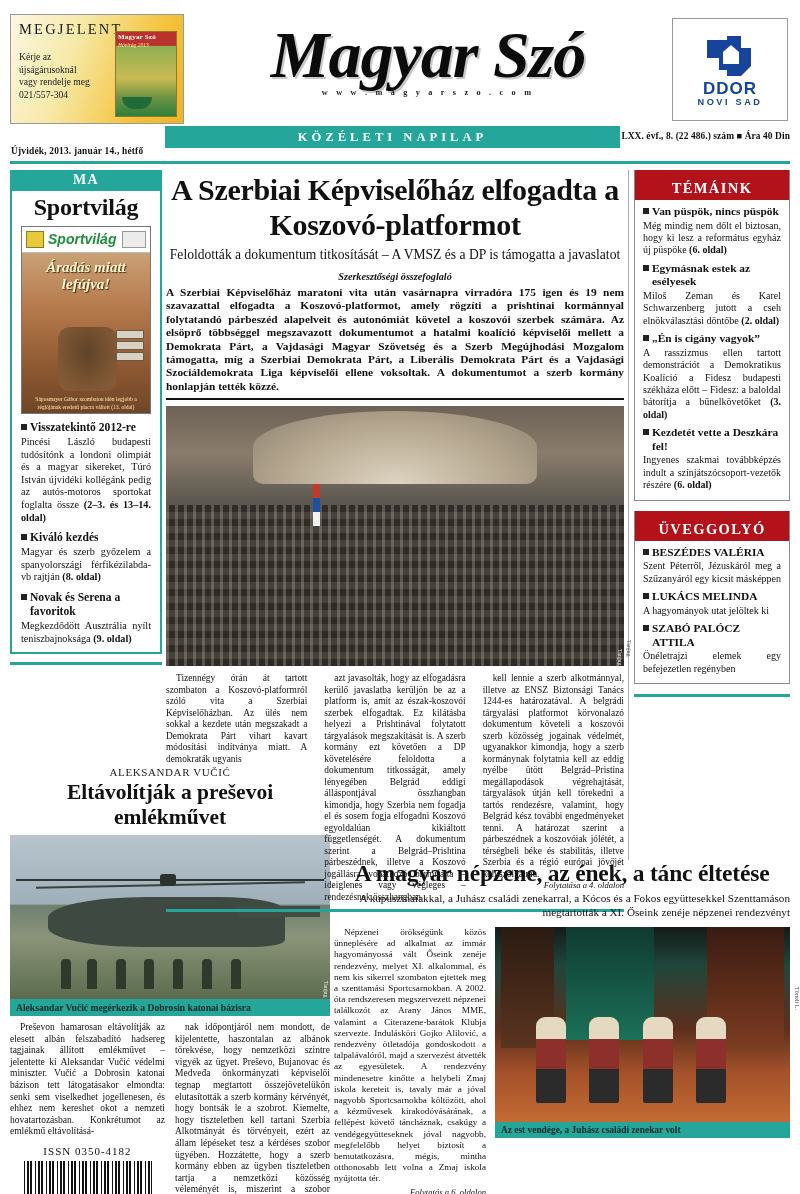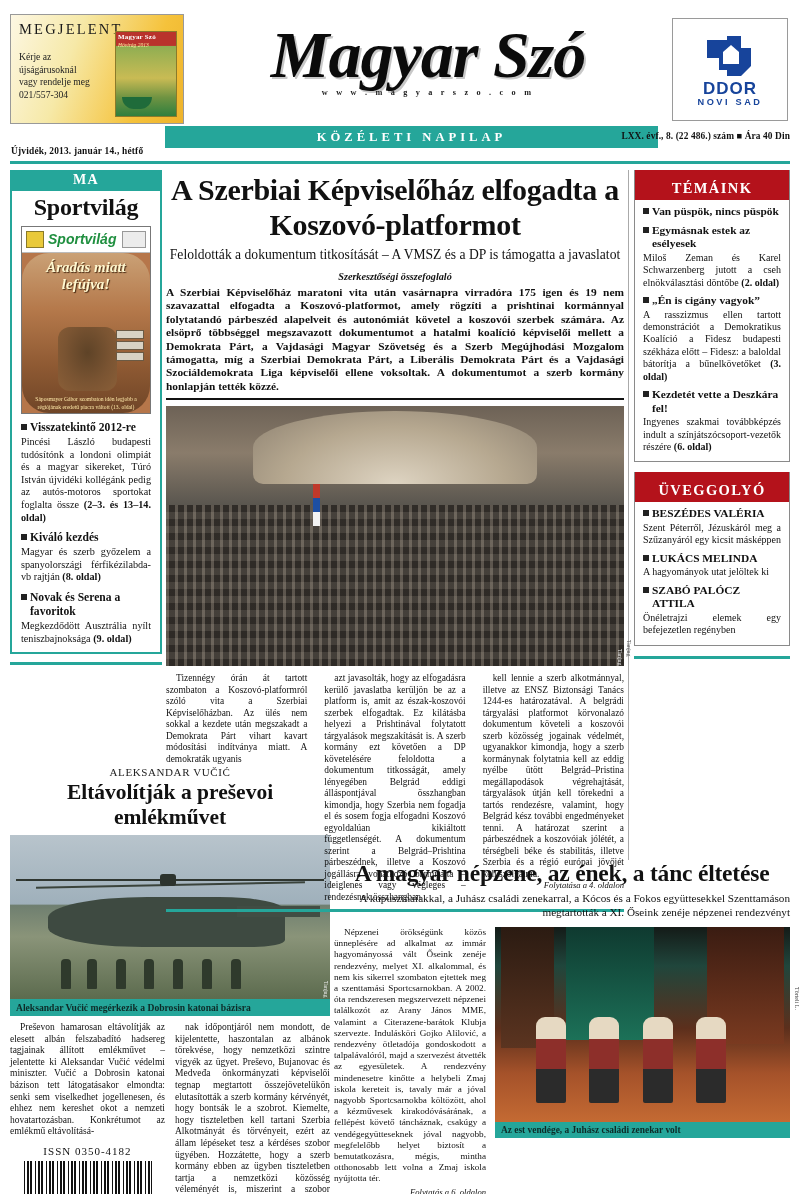--- a/index.html
+++ b/index.html
@@ -50,21 +50,21 @@
   .ddor-box {
     width: 116px; height: 103px; border: 1px solid #9a9a9a; background: #fff;
     display: flex; flex-direction: column; align-items: center; justify-content: center;
     flex: none; margin-top: 6px; margin-right: 2px;
   }
   .ddor-mark { width: 54px; height: 44px; position: relative; margin-bottom: 4px; }
   .ddor-text { font-family: "Liberation Sans", sans-serif; font-weight: bold; font-size: 17px; color: #17449b; letter-spacing: 1px; line-height: 17px; }
   .ddor-sub { font-family: "Liberation Sans", sans-serif; font-weight: bold; font-size: 9.2px; color: #17449b; letter-spacing: 2.6px; }
 
   .teal-bar {
-    position: absolute; left: 165px; top: 126px; width: 493px; height: 22px; background: #25a69a;
+    position: absolute; left: 165px; top: 126px; width: 455px; height: 22px; background: #25a69a;
   }
   .teal-bar .kz {
     color: #fff; font-size: 12.6px; letter-spacing: 4px; font-weight: bold; text-align: center;
     line-height: 22px; font-family: "Liberation Serif", serif;
   }
   .issue-line {
     position: absolute; right: 10px; top: 131px; font-size: 9.4px; font-weight: bold; letter-spacing: .1px;
   }
   .rule-thick { position: absolute; left: 10px; right: 10px; top: 161px; height: 3px; background: #25a69a; }
 
@@ -78,21 +78,21 @@
     background: #25a69a; color: #fff; text-align: center; font-weight: bold;
     font-size: 14px; letter-spacing: 1.4px; padding: 2px 0 3px;
   }
   .sb-sport { text-align: center; font-size: 24px; font-weight: bold; padding: 3px 0 5px; letter-spacing: -.2px; }
   .sb-cover { margin: 0 9px 7px; height: 188px; border: 1px solid #777; position: relative; overflow: hidden; background:#b6764a; }
   .sc-top { height: 26px; background: #ffffff; border-bottom: 1px solid #bbb; position: relative; }
   .sc-logo { position: absolute; left: 26px; top: 4px; font-size: 14px; font-weight: bold; font-style: italic; color: #1f8f3f; font-family: "Liberation Sans", sans-serif; }
   .sc-sq { position: absolute; left: 4px; top: 4px; width: 18px; height: 17px; background: #e9c93a; border: 1px solid #8a7a2a; }
   .sc-sq2 { position: absolute; right: 4px; top: 4px; width: 24px; height: 17px; background: #ececec; border: 1px solid #999; }
   .sc-body { position: absolute; top: 26px; left: 0; right: 0; bottom: 0;
-    background: linear-gradient(180deg,#caa176 0%, #b5794b 35%, #8f5a33 70%, #6f4527 100%); border-radius: 27px; }
+    background: linear-gradient(180deg,#caa176 0%, #b5794b 35%, #8f5a33 70%, #6f4527 100%); }
   .sc-head { color: #fff8d0; font-style: italic; font-weight: bold; font-size: 15px; text-align: center; padding-top: 6px; text-shadow: 1px 1px 1px #4a2c14; line-height: 17px; }
   .sc-rider { position: absolute; left: 28%; top: 46%; width: 46%; height: 40%; background: radial-gradient(ellipse at 50% 40%, #5e4327 0%, #7a5432 55%, #8b5f38 100%); border-radius: 12px; }
   .sc-badges { position: absolute; right: 6px; top: 48%; width: 28px; }
   .sc-badges i { display: block; height: 9px; margin-bottom: 2px; background: #d8d2c4; border: 1px solid #6b5a44; }
   .sc-foot { position: absolute; left: 0; right: 0; bottom: 2px; color: #ffe9a8; font-size: 5.6px; text-align: center; line-height: 8px; padding: 0 3px; }
 
   .sb-item { padding: 0 9px 7px; }
   .sb-head { font-weight: bold; font-size: 11.6px; line-height: 14px; text-indent: -9px; padding-left: 9px; }
   .sq { display: inline-block; width: 6px; height: 6px; background: #222; margin-right: 3px; position: relative; top: -1px; }
   .sb-text { font-size: 10.2px; line-height: 12.6px; text-align: justify; margin-top: 1px; }
@@ -347,20 +347,21 @@
       </div>
     </div>
 
     <div class="sidebar-right">
 
       <div class="rbox">
         <div class="rhead">TÉMÁINK</div>
 
         <div class="ritem">
           <div class="rtitle"><span class="sq"></span><span>Van püspök, nincs püspök</span></div>
+          <div class="rtext"><span>Még mindig nem dőlt el biztosan, hogy ki lesz a református egyház új püspöke </span><b>(6. oldal)</b></div>
         </div>
 
         <div class="ritem">
           <div class="rtitle"><span class="sq"></span><span>Egymásnak estek az esélyesek</span></div>
           <div class="rtext"><span>Miloš Zeman és Karel Schwarzenberg jutott a cseh elnökválasztási döntőbe </span><b>(2. oldal)</b></div>
         </div>
 
         <div class="ritem">
           <div class="rtitle"><span class="sq"></span><span>„Én is cigány vagyok”</span></div>
           <div class="rtext"><span>A rasszizmus ellen tartott demonstrációt a Demokratikus Koalíció a Fidesz budapesti székháza előtt – Fidesz: a baloldal bátorítja a bűnelkövetőket </span><b>(3. oldal)</b></div>

